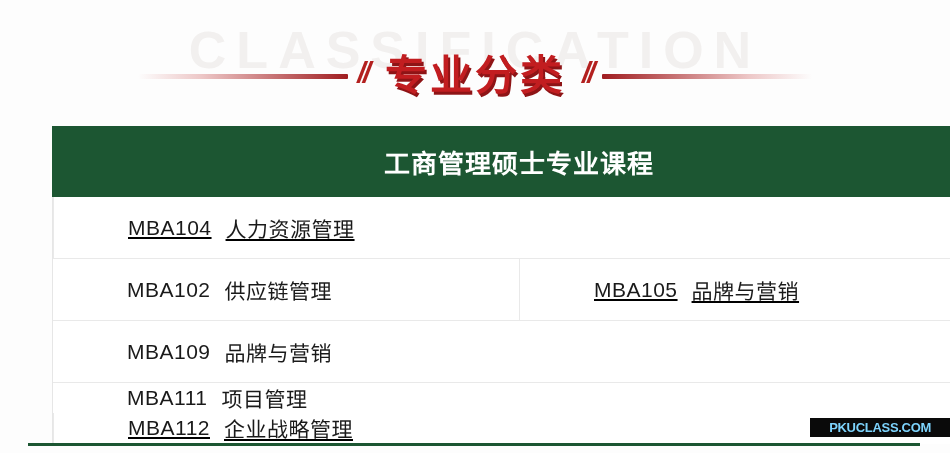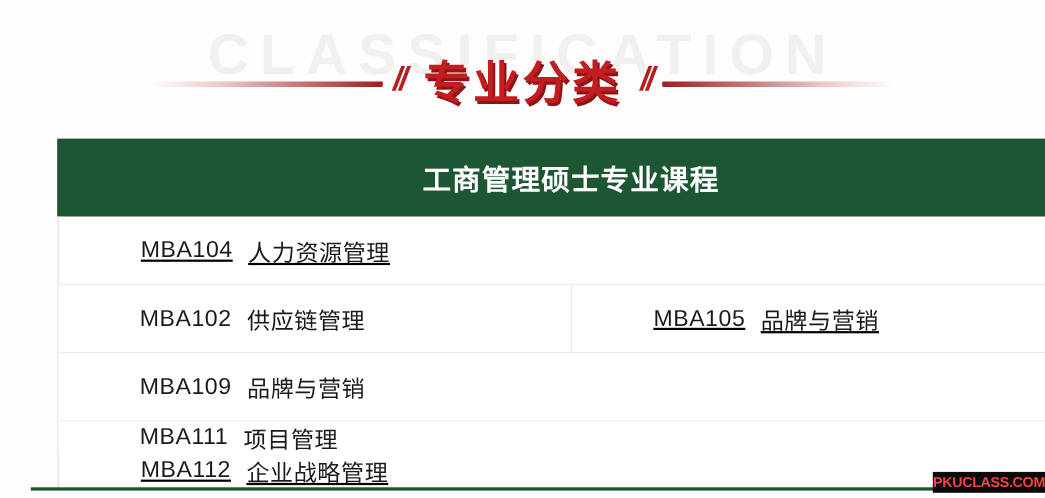--- a/index.html
+++ b/index.html
@@ -161,31 +161,31 @@
     top: 443px;
     width: 892px;
     height: 3px;
     background: #1c5632;
   }
 
   
   .badge {
     position: absolute;
     right: 0;
-    bottom: 5px;
+    bottom: 16px;
     height: 19px;
     background: #0a0a0a;
-    color: #ef4444;
+    color: #7dd3fc;
     font-size: 13px;
     font-weight: bold;
     letter-spacing: -0.3px;
     display: flex;
     align-items: center;
     justify-content: center;
-    padding: 0 0;
+    padding: 0 19px;
     font-family: "Liberation Sans", "DejaVu Sans", sans-serif;
   }
 </style>
 </head>
 <body>
 
 <div class="banner">
   <div class="banner-watermark">CLASSIFICATION</div>
 
   <div class="banner-inner">

